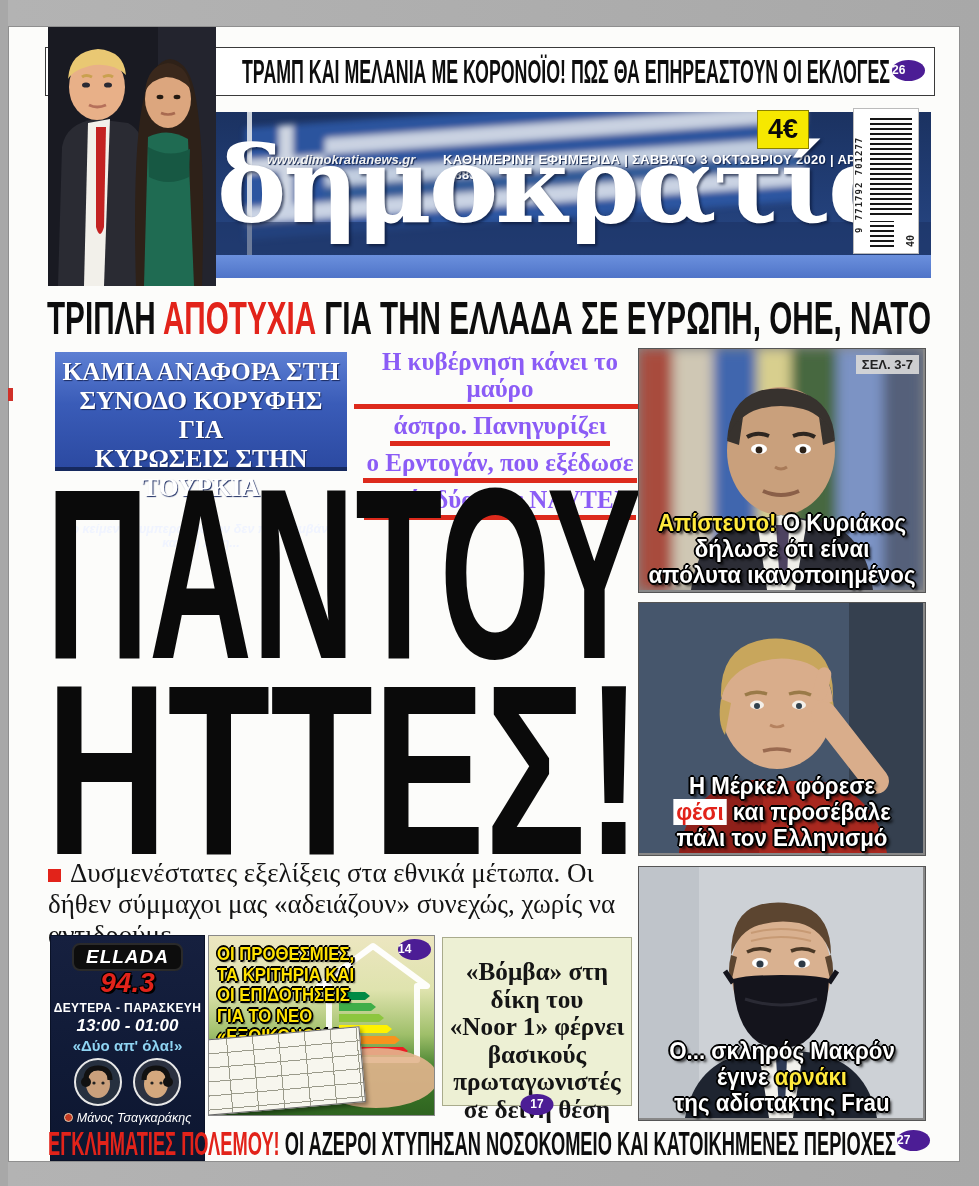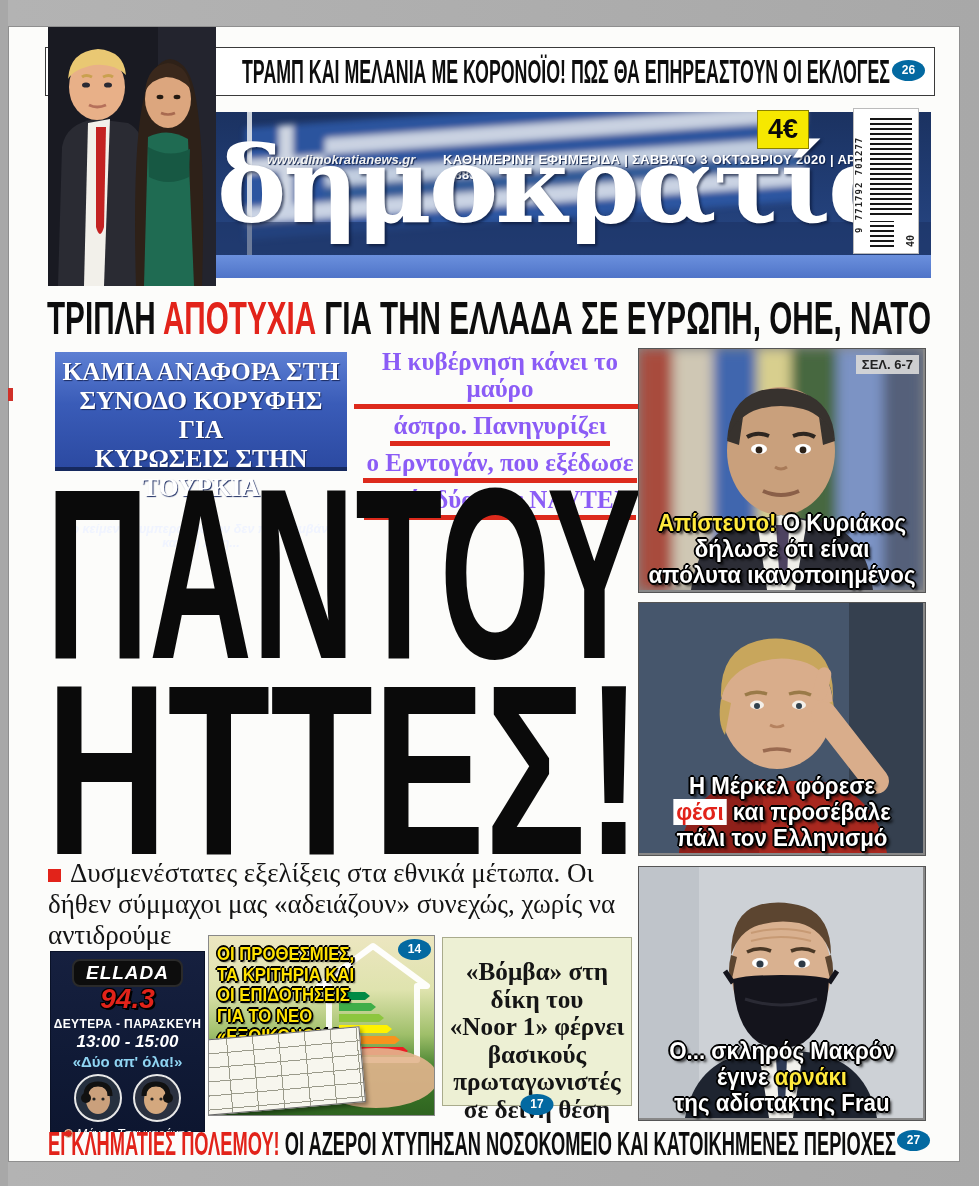--- a/index.html
+++ b/index.html
@@ -4,22 +4,22 @@
 <style>
   html,body{margin:0;padding:0;background:#9e9e9e;}
   #canvas{position:relative;width:979px;height:1186px;background:linear-gradient(90deg,#a8a8a8 0 8px,#b3b3b3 8px 12px,#a8a8a8);font-family:"Liberation Sans",sans-serif;overflow:hidden;}
   #page{position:absolute;left:8px;top:26px;width:952px;height:1136px;background:#fcfcfa;box-shadow:0 0 0 1px #8f8f8f inset;}
   .abs{position:absolute;}
   .ni{user-select:none;}
 
   
   #top-strip{left:37px;top:21px;width:888px;height:47px;background:#fff;border:1px solid #3a3a3a;}
   
-  .badge{width:33px;height:21px;border-radius:50%;background:#0369a1;color:#fff;
-         font:bold 12px/21px "Liberation Sans",sans-serif;text-align:center;}
+  .badge{width:33px;height:21px;border-radius:50%;background:#4c1d95;color:#fff;
+         font:bold 12px/21px "Liberation Sans",sans-serif;}
 
   
   #masthead{left:207px;top:86px;width:716px;height:166px;background:linear-gradient(180deg,#1b3261 0%,#223f78 55%,#2a4a88 100%);overflow:visible;}
   #mast-flag{left:0;top:0;width:716px;height:143px;overflow:hidden;}
   #mast-bluebar{left:0;bottom:0;width:716px;height:23px;background:linear-gradient(180deg,#6b90dd,#4f74c8);}
   #mast-site{left:52px;top:40px;font:bold italic 13px "Liberation Sans",sans-serif;color:#f2f2f2;text-shadow:1px 1px 1px #10224a;}
   #mast-info{left:228px;top:40px;font:bold 13px "Liberation Sans",sans-serif;color:#fff;letter-spacing:.3px;text-shadow:1px 1px 1px #10224a;}
   #mast-logo{left:2px;top:22px;width:650px;font:bold 104px/104px "DejaVu Serif",serif;color:#fff;letter-spacing:-3px;text-align:center;text-shadow:2px 2px 3px rgba(8,18,48,.65);}
   #mast-edition{left:118px;top:138px;width:280px;text-align:center;font:bold 23px "DejaVu Serif",serif;color:#fff;letter-spacing:7px;text-shadow:1px 1px 2px #10224a;}
   #mast-price{left:542px;top:-2px;width:50px;height:37px;background:#f6e800;border:1px solid #8a8000;
@@ -53,22 +53,22 @@
   .seg-yellow{color:#ffe93c;}
   .seg-chip{color:#e2231a;background:#fff;padding:0 3px;text-shadow:none;}
   #sel-label{position:absolute;top:6px;right:6px;background:rgba(215,215,215,.92);color:#222;
              font:bold 13px/17px "Liberation Sans",sans-serif;padding:1px 6px;}
 
   
   #lead{left:40px;top:832px;width:598px;font:27px/31px "Liberation Serif",serif;color:#141414;}
   #lead .sq{display:inline-block;width:13px;height:13px;background:#e2231a;margin-right:9px;}
 
   
-  #radio{left:42px;top:909px;width:155px;height:181px;background:linear-gradient(180deg,#16203f 0%,#101a36 60%,#0d1630 100%);
-         border:1px solid #0a1228;box-sizing:border-box;text-align:center;color:#fff;margin-top:16px;}
+  #radio{left:42px;top:909px;width:155px;height:226px;background:linear-gradient(180deg,#16203f 0%,#101a36 60%,#0d1630 100%);
+         border:1px solid #0a1228;box-sizing:border-box;text-align:center;color:#fff;}
   #radio-logo{display:inline-block;margin-top:7px;background:#0d0d0d;border:2px solid #2a2a2a;border-radius:8px;
               padding:1px 12px;font:bold italic 19px "Liberation Sans",sans-serif;color:#fff;letter-spacing:1px;}
   #radio-freq{margin-top:-4px;font:bold italic 28px "Liberation Sans",sans-serif;color:#e2231a;
               text-shadow:2px 2px 0 #000,-1px -1px 0 #000,1px -1px 0 #000,-1px 1px 0 #000;}
   #radio-days{font:bold 12px "Liberation Sans",sans-serif;letter-spacing:.4px;margin-top:2px;}
   #radio-time{font:bold italic 17px "Liberation Sans",sans-serif;margin-top:1px;}
   #radio-show{font:bold 15px "Liberation Sans",sans-serif;color:#8fd4f2;margin-top:1px;}
   #radio-faces{margin-top:4px;}
   .host{font:italic 12.5px/16px "Liberation Sans",sans-serif;color:#fff;}
   .host .dot{display:inline-block;width:7px;height:7px;border-radius:50%;background:#c23a22;border:1px solid #e8d0b0;margin-right:4px;}
@@ -224,21 +224,21 @@
         <path d="M196 92 Q192 76 180 68 L184 96 Z" fill="#37322e"></path>
         <ellipse cx="120" cy="100" rx="8" ry="5" fill="#fff"></ellipse>
         <ellipse cx="164" cy="100" rx="8" ry="5" fill="#fff"></ellipse>
         <circle cx="120" cy="101" r="3.4" fill="#2b2118"></circle>
         <circle cx="164" cy="101" r="3.4" fill="#2b2118"></circle>
         <path d="M108 88 Q118 82 130 87" stroke="#2e2620" stroke-width="4" fill="none"></path>
         <path d="M154 87 Q166 82 176 88" stroke="#2e2620" stroke-width="4" fill="none"></path>
         <path d="M136 118 Q142 122 148 118" stroke="#a87a58" stroke-width="3" fill="none"></path>
         <path d="M124 142 Q142 150 160 142" stroke="#8a5f48" stroke-width="4" fill="none"></path>
       </svg>
-      <div id="sel-label">ΣΕΛ. 6-7</div>
+      <div id="sel-label">ΣΕΛ. 3-7</div>
       <div class="caption">
           <div class="cap-line"><span class="seg-yellow">Απίστευτο!</span><span> Ο Κυριάκος</span></div>
           <div class="cap-line"><span>δήλωσε ότι είναι</span></div>
           <div class="cap-line"><span>απόλυτα ικανοποιημένος</span></div>
         </div>
     </div>
 
     <div class="abs photo" style="left:630px;top:576px;width:286px;height:252px;">
       <svg width="284" height="250" viewBox="0 0 284 250">
         <rect width="284" height="250" fill="#46566c"></rect>
@@ -296,21 +296,21 @@
           <div class="cap-line"><span>Ο... σκληρός Μακρόν</span></div>
           <div class="cap-line"><span>έγινε </span><span class="seg-yellow">αρνάκι</span></div>
           <div class="cap-line"><span>της αδίστακτης Frau</span></div>
         </div>
     </div>
 
     <div class="abs" id="radio">
       <div id="radio-logo">ELLADA</div>
       <div id="radio-freq">94.3</div>
       <div id="radio-days">ΔΕΥΤΕΡΑ - ΠΑΡΑΣΚΕΥΗ</div>
-      <div id="radio-time">13:00 - 15:00</div>
+      <div id="radio-time">13:00 - 01:00</div>
       <div id="radio-show">«Δύο απ' όλα!»</div>
       <div id="radio-faces">
         <svg width="48" height="48" viewBox="0 0 48 48">
           <circle cx="24" cy="24" r="23" fill="#26303f" stroke="#e8e8e8" stroke-width="2"></circle>
           <ellipse cx="24" cy="26" rx="12" ry="14" fill="#caa07c"></ellipse>
           <path d="M12 22 Q12 10 24 10 Q36 10 36 22" stroke="#111" stroke-width="5" fill="none"></path>
           <circle cx="12" cy="24" r="5" fill="#111"></circle>
           <circle cx="20" cy="25" r="1.6" fill="#222"></circle>
             <circle cx="29" cy="25" r="1.6" fill="#222"></circle>
         </svg>

